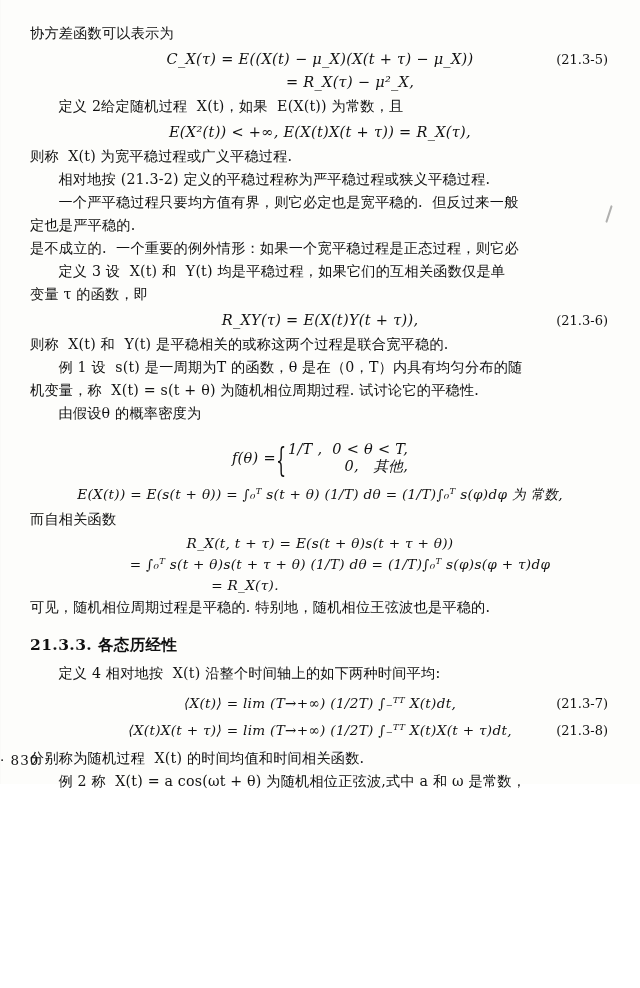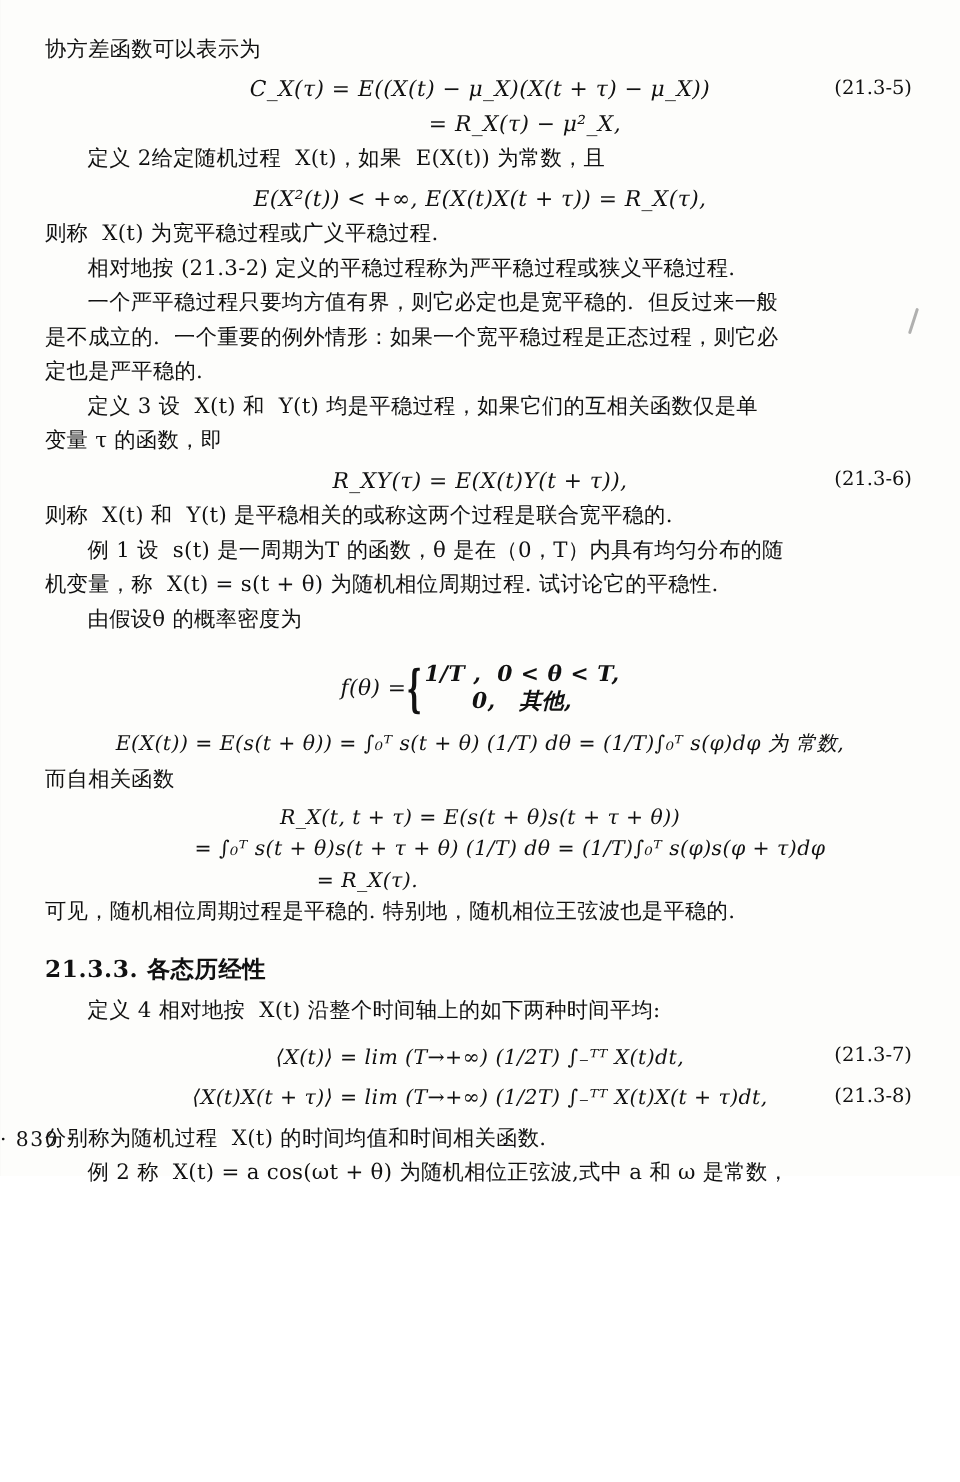--- a/index.html
+++ b/index.html
@@ -66,22 +66,21 @@
     font-size: 15.5px;
     font-weight: bold;
     margin: 16px 0 6px 0;
     letter-spacing: 0.4px;
   }
   .brace-case {
     display: inline-block;
     vertical-align: middle;
     position: relative;
     padding-left: 12px;
-    text-align: center;
-    font-weight: bold;
+    text-align: right;
   }
   .brace-case::before {
     content: "{";
     position: absolute;
     left: 0;
     top: 50%;
     transform: translateY(-50%) scaleY(2.1);
     font-size: 16px;
     font-style: normal;
   }
@@ -119,22 +118,22 @@
 
   <p class="line indent1"><span class="term">定义 2</span><span>给定随机过程  X(t)，如果  E(X(t)) 为常数，且</span></p>
 
   <div class="mathblock">
     <span class="eq math">E(X²(t)) &lt; +∞, E(X(t)X(t + τ)) = R_X(τ),</span>
   </div>
 
   <p class="line">则称  X(t) 为宽平稳过程或广义平稳过程.</p>
   <p class="line indent1">相对地按 (21.3-2) 定义的平稳过程称为严平稳过程或狭义平稳过程.</p>
   <p class="line indent1">一个严平稳过程只要均方值有界，则它必定也是宽平稳的.  但反过来一般</p>
+  <p class="line">定也是严平稳的.</p>
   <p class="line">是不成立的.  一个重要的例外情形：如果一个宽平稳过程是正态过程，则它必</p>
-  <p class="line">定也是严平稳的.</p>
 
   <p class="line indent1"><span class="term">定义 3</span>&nbsp;<span>设  X(t) 和  Y(t) 均是平稳过程，如果它们的互相关函数仅是单</span></p>
   <p class="line">变量 τ 的函数，即</p>
 
   <div class="mathblock">
     <span class="eq math">R_XY(τ) = E(X(t)Y(t + τ)),</span>
     <span class="tag">(21.3-6)</span>
   </div>
 
   <p class="line">则称  X(t) 和  Y(t) 是平稳相关的或称这两个过程是联合宽平稳的.</p>

